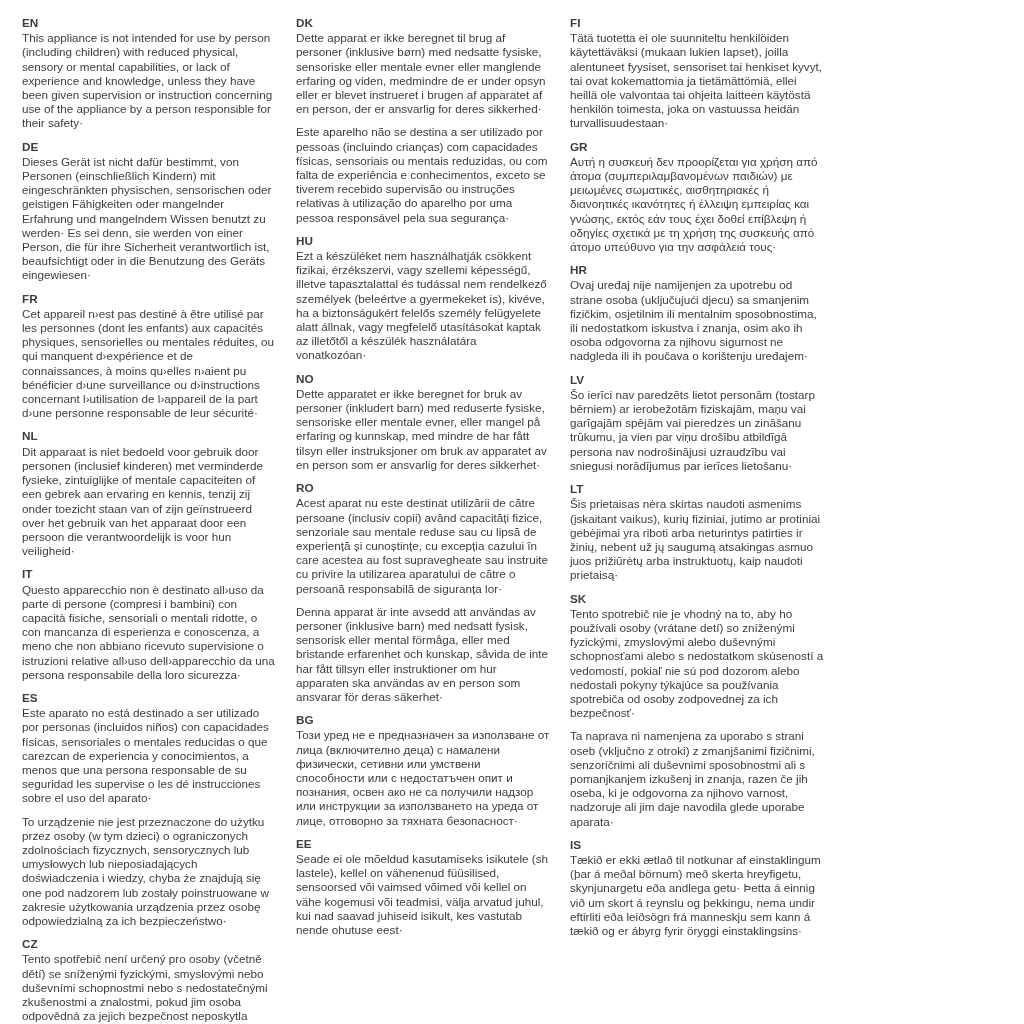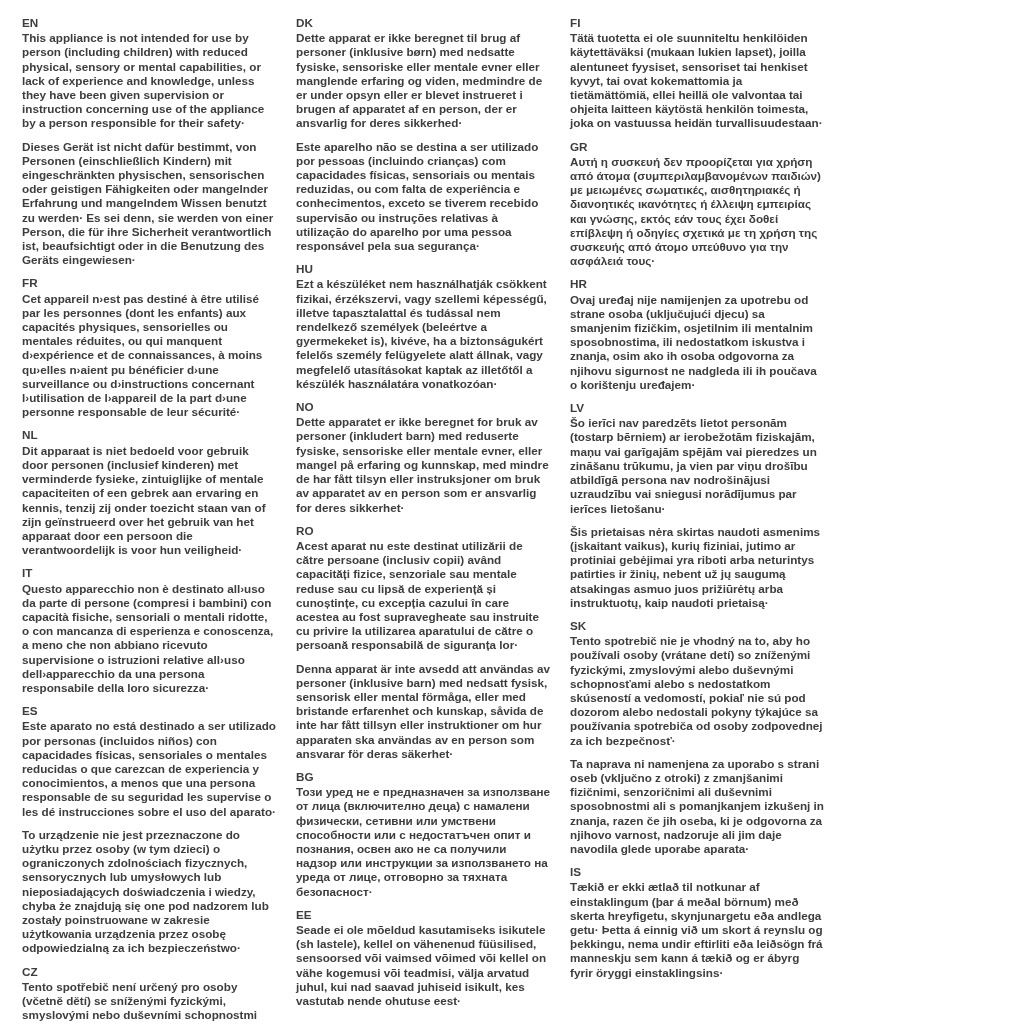--- a/index.html
+++ b/index.html
@@ -23,34 +23,34 @@
   .code {
     font-size: 11.7px;
     font-weight: 700;
     margin: 0 0 1px 0;
     line-height: 14.2px;
   }
   .text {
     font-size: 11.7px;
     line-height: 14.2px;
     margin: 0;
-    font-weight: bold;
   }
 </style>
 </head>
 <body>
 
 <div class="page">
 
   <div class="col">
     <section class="lang">
       <h2 class="code">EN</h2>
       <p class="text">This appliance is not intended for use by person (including children) with reduced physical, sensory or mental capabilities, or lack of experience and knowledge, unless they have been given supervision or instruction concerning use of the appliance by a person responsible for their safety·</p>
     </section>
     <section class="lang">
+      <h2 class="code">DE</h2>
       <p class="text">Dieses Gerät ist nicht dafür bestimmt, von Personen (einschließlich Kindern) mit eingeschränkten physischen, sensorischen oder geistigen Fähigkeiten oder mangelnder Erfahrung und mangelndem Wissen benutzt zu werden· Es sei denn, sie werden von einer Person, die für ihre Sicherheit verantwortlich ist, beaufsichtigt oder in die Benutzung des Geräts eingewiesen·</p>
     </section>
     <section class="lang">
       <h2 class="code">FR</h2>
       <p class="text">Cet appareil n›est pas destiné à être utilisé par les personnes (dont les enfants) aux capacités physiques, sensorielles ou mentales réduites, ou qui manquent d›expérience et de connaissances, à moins qu›elles n›aient pu bénéficier d›une surveillance ou d›instructions concernant l›utilisation de l›appareil de la part d›une personne responsable de leur sécurité·</p>
     </section>
     <section class="lang">
       <h2 class="code">NL</h2>
       <p class="text">Dit apparaat is niet bedoeld voor gebruik door personen (inclusief kinderen) met verminderde fysieke, zintuiglijke of mentale capaciteiten of een gebrek aan ervaring en kennis, tenzij zij onder toezicht staan van of zijn geïnstrueerd over het gebruik van het apparaat door een persoon die verantwoordelijk is voor hun veiligheid·</p>
     </section>
@@ -115,20 +115,21 @@
     </section>
     <section class="lang">
       <h2 class="code">HR</h2>
       <p class="text">Ovaj uređaj nije namijenjen za upotrebu od strane osoba (uključujući djecu) sa smanjenim fizičkim, osjetilnim ili mentalnim sposobnostima, ili nedostatkom iskustva i znanja, osim ako ih osoba odgovorna za njihovu sigurnost ne nadgleda ili ih poučava o korištenju uređajem·</p>
     </section>
     <section class="lang">
       <h2 class="code">LV</h2>
       <p class="text">Šo ierīci nav paredzēts lietot personām (tostarp bērniem) ar ierobežotām fiziskajām, maņu vai garīgajām spējām vai pieredzes un zināšanu trūkumu, ja vien par viņu drošību atbildīgā persona nav nodrošinājusi uzraudzību vai sniegusi norādījumus par ierīces lietošanu·</p>
     </section>
     <section class="lang">
+      <h2 class="code">LT</h2>
       <p class="text">Šis prietaisas nėra skirtas naudoti asmenims (įskaitant vaikus), kurių fiziniai, jutimo ar protiniai gebėjimai yra riboti arba neturintys patirties ir žinių, nebent už jų saugumą atsakingas asmuo juos prižiūrėtų arba instruktuotų, kaip naudoti prietaisą·</p>
     </section>
     <section class="lang">
       <h2 class="code">SK</h2>
       <p class="text">Tento spotrebič nie je vhodný na to, aby ho používali osoby (vrátane detí) so zníženými fyzickými, zmyslovými alebo duševnými schopnosťami alebo s nedostatkom skúseností a vedomostí, pokiaľ nie sú pod dozorom alebo nedostali pokyny týkajúce sa používania spotrebiča od osoby zodpovednej za ich bezpečnosť·</p>
     </section>
     <section class="lang">
       <p class="text">Ta naprava ni namenjena za uporabo s strani oseb (vključno z otroki) z zmanjšanimi fizičnimi, senzoričnimi ali duševnimi sposobnostmi ali s pomanjkanjem izkušenj in znanja, razen če jih oseba, ki je odgovorna za njihovo varnost, nadzoruje ali jim daje navodila glede uporabe aparata·</p>
     </section>
     <section class="lang">

